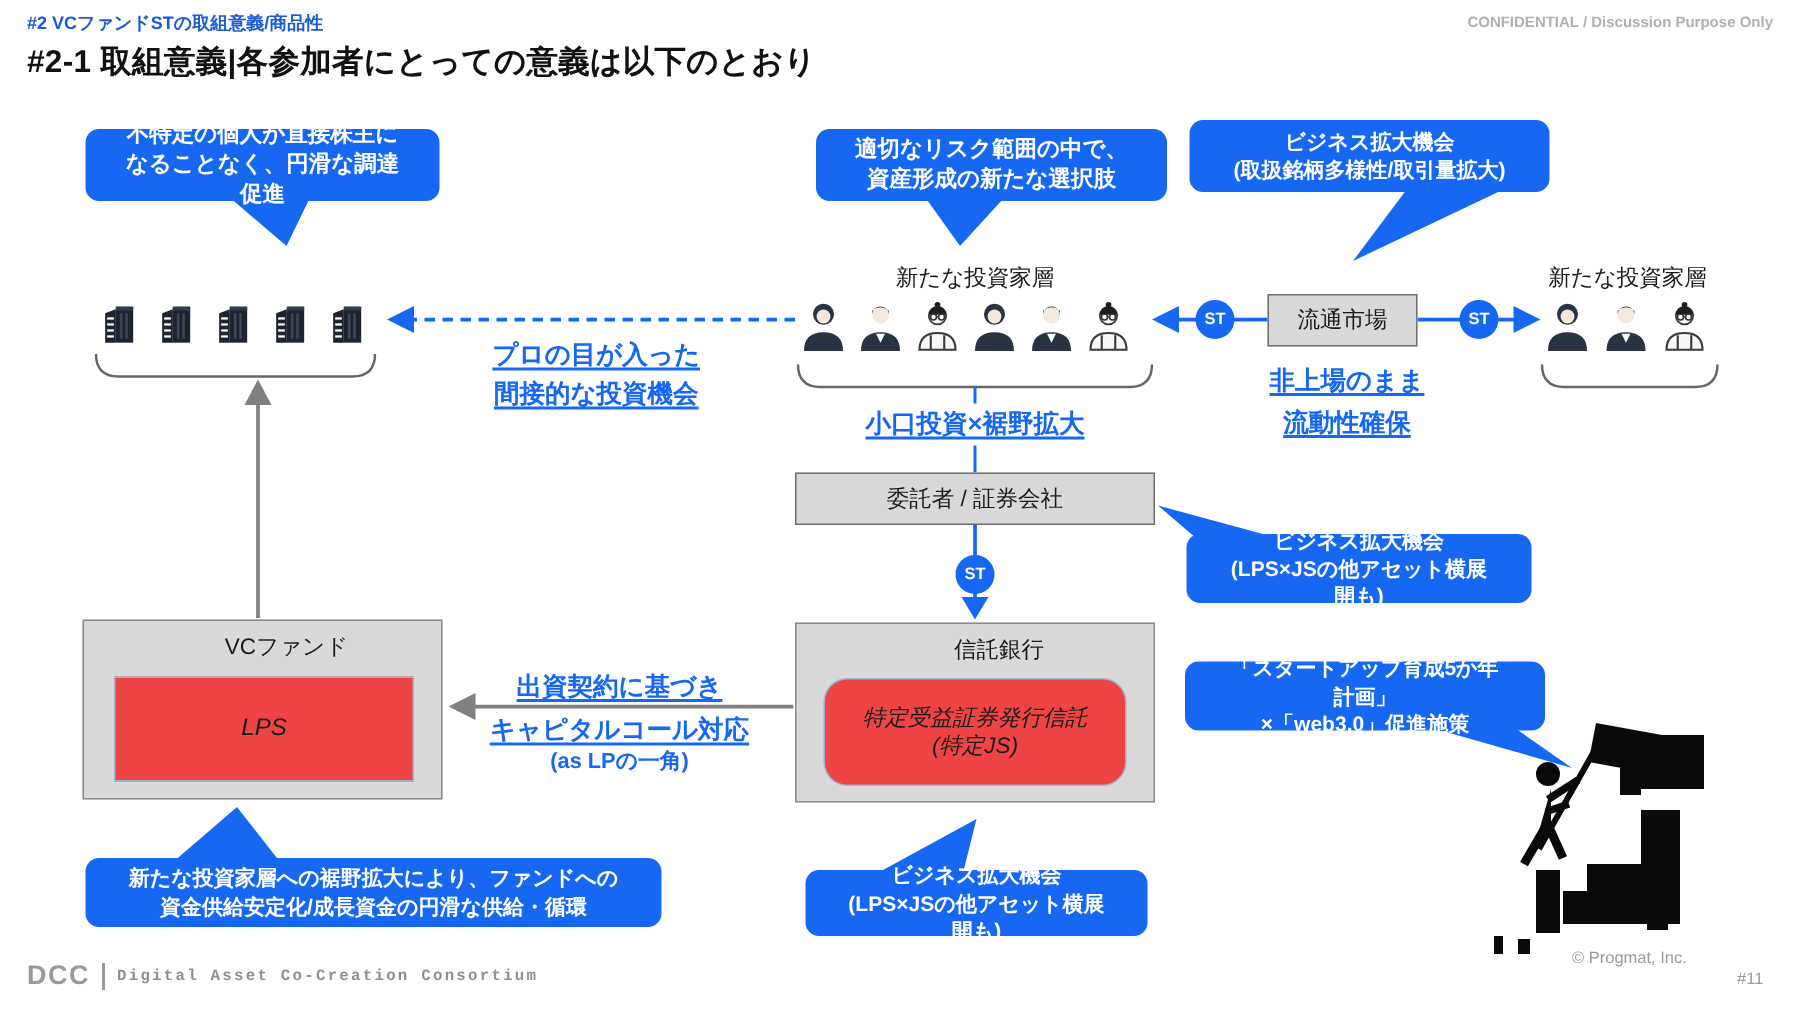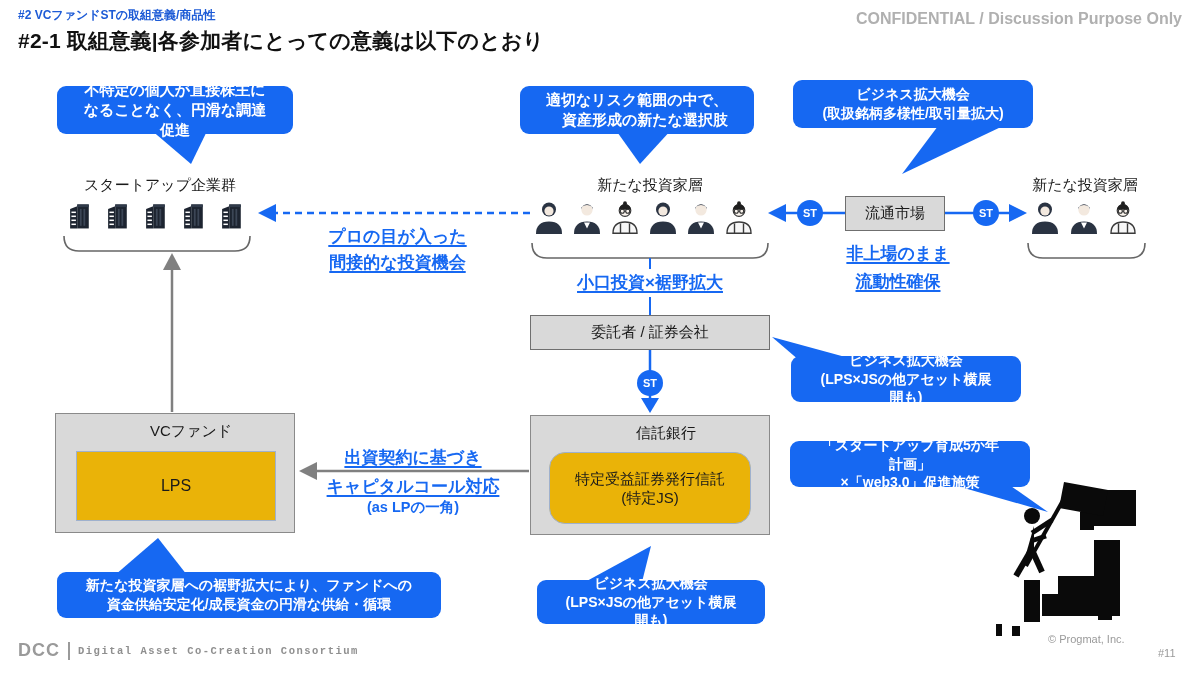--- a/index.html
+++ b/index.html
@@ -5,43 +5,43 @@
   html,body{margin:0;padding:0;background:#fff;}
   .slide{
     position:relative;width:1200px;height:662px;background:#fff;overflow:hidden;
     font-family:"Liberation Sans","DejaVu Sans",sans-serif;color:#1a1a1a;
   }
   .abs{position:absolute;}
   .pre{white-space:pre-line;border-radius:16px;}
   
   .eyebrow{font-size:12px;font-weight:bold;color:#1d5bd6;}
   .title{font-size:21px;font-weight:bold;color:#111;letter-spacing:0.2px;}
-  .confidential{font-size:16px;font-weight:bold;color:#b0b0b0;}
+  .confidential{font-size:10px;font-weight:bold;color:#b0b0b0;}
   
   .callout{
     background:#1668f2;color:#fff;font-weight:bold;border-radius:9px;
     display:flex;align-items:center;justify-content:center;text-align:center;
     font-size:15px;line-height:1.35;white-space:pre-line;padding:2px 24px;box-sizing:border-box;
     z-index:3;
   }
   .callout.small{font-size:14px;}
   
   .grp-label{font-size:15px;color:#1a1a1a;text-align:center;}
   
   .gbox{
     background:#d9d9d9;border:1px solid #6f6f6f;box-sizing:border-box;
     display:flex;align-items:center;justify-content:center;text-align:center;
     font-size:15px;color:#1a1a1a;z-index:2;
   }
   .gbox-outer{background:#d9d9d9;border:1px solid #8a8a8a;box-sizing:border-box;z-index:2;}
   .gbox-outer .outer-label{position:absolute;top:8px;left:16px;width:100%;text-align:center;font-size:15px;}
   .inner-box{
-    position:absolute;background:#eab308;border:1px solid #9fb1cd;box-sizing:border-box;
+    position:absolute;background:#ef4444;border:1px solid #9fb1cd;box-sizing:border-box;
     display:flex;align-items:center;justify-content:center;text-align:center;
-    font-size:15px;line-height:1.3;white-space:pre-line;
+    font-size:15px;line-height:1.3;white-space:pre-line;font-style:italic;
   }
   
   .annot{
     color:#1668f2;font-weight:bold;text-align:center;white-space:pre-line;z-index:2;
     text-decoration:underline;text-underline-offset:3px;text-decoration-thickness:1.5px;
   }
   .annot.nounderline{text-decoration:none;}
   
   .st-badge{
     width:26px;height:26px;border-radius:50%;background:#1668f2;color:#fff;
@@ -151,34 +151,33 @@
     <line x1="172" y1="412" x2="172" y2="266" stroke="#808080" stroke-width="2.5"></line>
     <polygon points="172,253 163,270 181,270" fill="#808080"></polygon>
   </svg>
 
   <div class="abs eyebrow" style="left:18px;top:7px;">#2 VCファンドSTの取組意義/商品性</div>
   <div class="abs title" style="left:18px;top:27px;">#2-1 取組意義|各参加者にとっての意義は以下のとおり</div>
   <div class="abs confidential" style="right:18px;top:10px;">CONFIDENTIAL / Discussion Purpose Only</div>
 
   <div class="abs callout" style="left:57px;top:86px;width:236px;height:48px;">不特定の個人が直接株主に
 なることなく、円滑な調達促進</div>
-  <div class="abs callout" style="left:520px;top:86px;width:234px;height:48px;text-align:right;">適切なリスク範囲の中で、
+  <div class="abs callout" style="left:544px;top:86px;width:234px;height:48px;">適切なリスク範囲の中で、
 資産形成の新たな選択肢</div>
   <div class="abs callout small" style="left:793px;top:80px;width:240px;height:48px;">ビジネス拡大機会
 (取扱銘柄多様性/取引量拡大)</div>
   <div class="abs callout small" style="left:791px;top:356px;width:230px;height:46px;">ビジネス拡大機会
 (LPS×JSの他アセット横展開も)</div>
   <div class="abs callout small" style="left:790px;top:441px;width:240px;height:46px;">「スタートアップ育成5か年計画」
 ×「web3.0」促進施策</div>
   <div class="abs callout small" style="left:57px;top:572px;width:384px;height:46px;">新たな投資家層への裾野拡大により、ファンドへの
 資金供給安定化/成長資金の円滑な供給・循環</div>
   <div class="abs callout small" style="left:537px;top:580px;width:228px;height:44px;">ビジネス拡大機会
 (LPS×JSの他アセット横展開も)</div>
 
-  <div class="abs grp-label" style="left:60px;top:176px;width:200px;">スタートアップ企業群</div>
   <div class="abs icon-row" style="left:63px;top:198px;gap:6px;">
     <svg width="32" height="36">
         <use href="#sym-building"></use>
       </svg>
     <svg width="32" height="36">
         <use href="#sym-building"></use>
       </svg>
     <svg width="32" height="36">
         <use href="#sym-building"></use>
       </svg>

